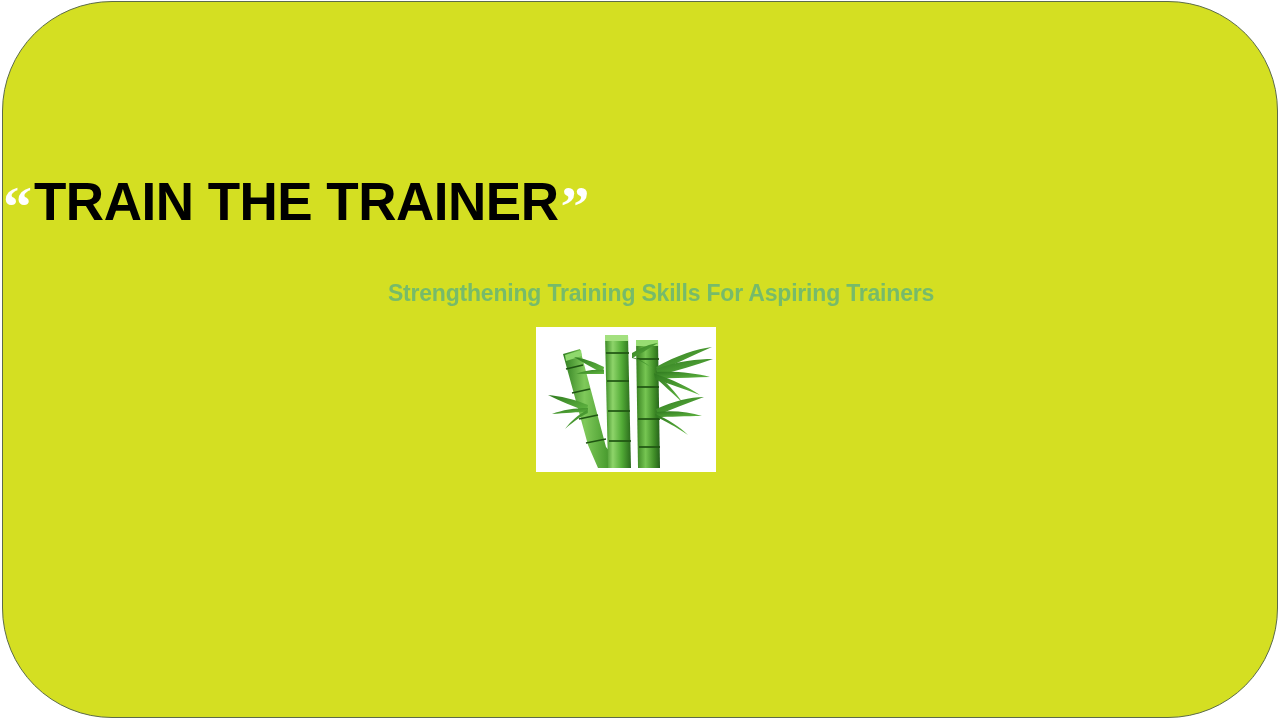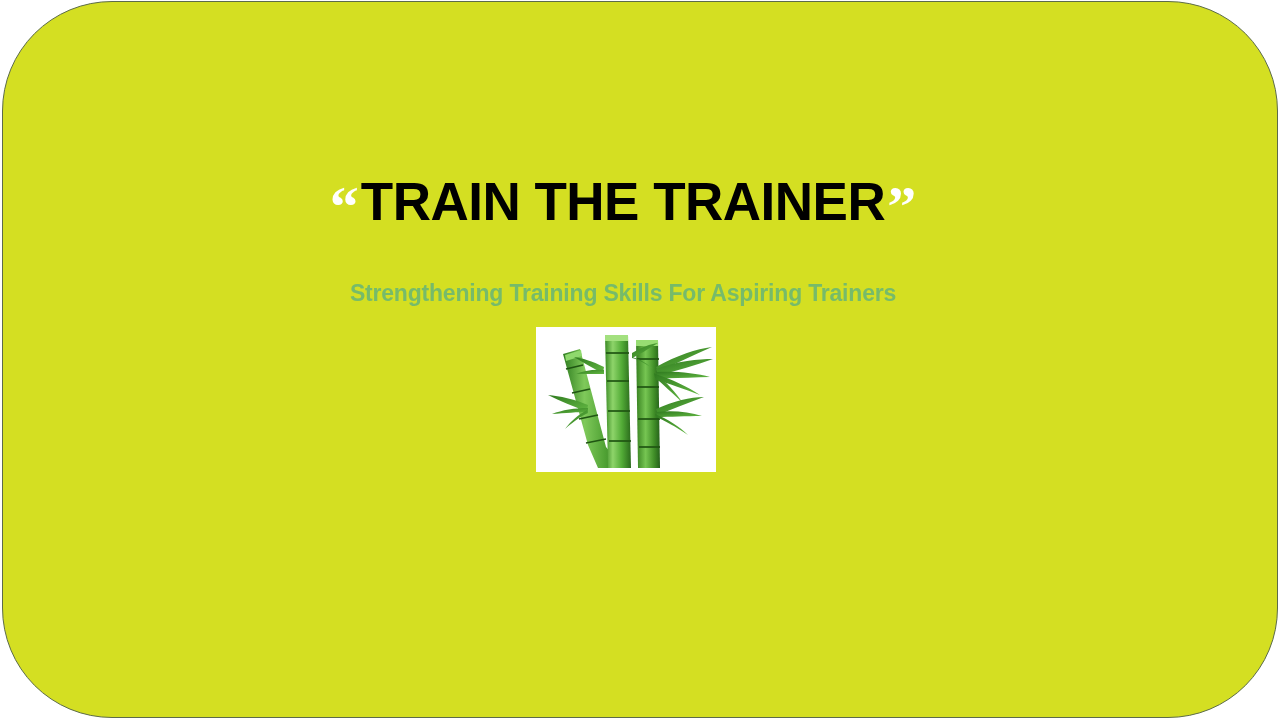--- a/index.html
+++ b/index.html
@@ -26,21 +26,21 @@
     box-sizing: border-box;
     overflow: hidden;
   }
 
   
   #title-block {
     position: absolute;
     left: 0;
     top: 170px;
     width: 1240px;
-    text-align: center;
+    text-align: left;
     white-space: nowrap;
   }
   .title-text {
     font-family: "Liberation Sans", sans-serif;
     font-size: 53px;
     font-weight: bold;
     letter-spacing: -0.5px;
     color: #000000;
     line-height: 1;
     vertical-align: middle;
@@ -63,20 +63,21 @@
     position: absolute;
     left: 0;
     top: 278px;
     width: 1240px;
     text-align: center;
     font-size: 23px;
     font-weight: bold;
     letter-spacing: -0.2px;
     color: #76BB6A;
     white-space: nowrap;
+    padding-left: 38px;
   }
 
   
   #bamboo-image {
     position: absolute;
     left: 533px;
     top: 325px;
     width: 180px;
     height: 145px;
     background: #ffffff;

